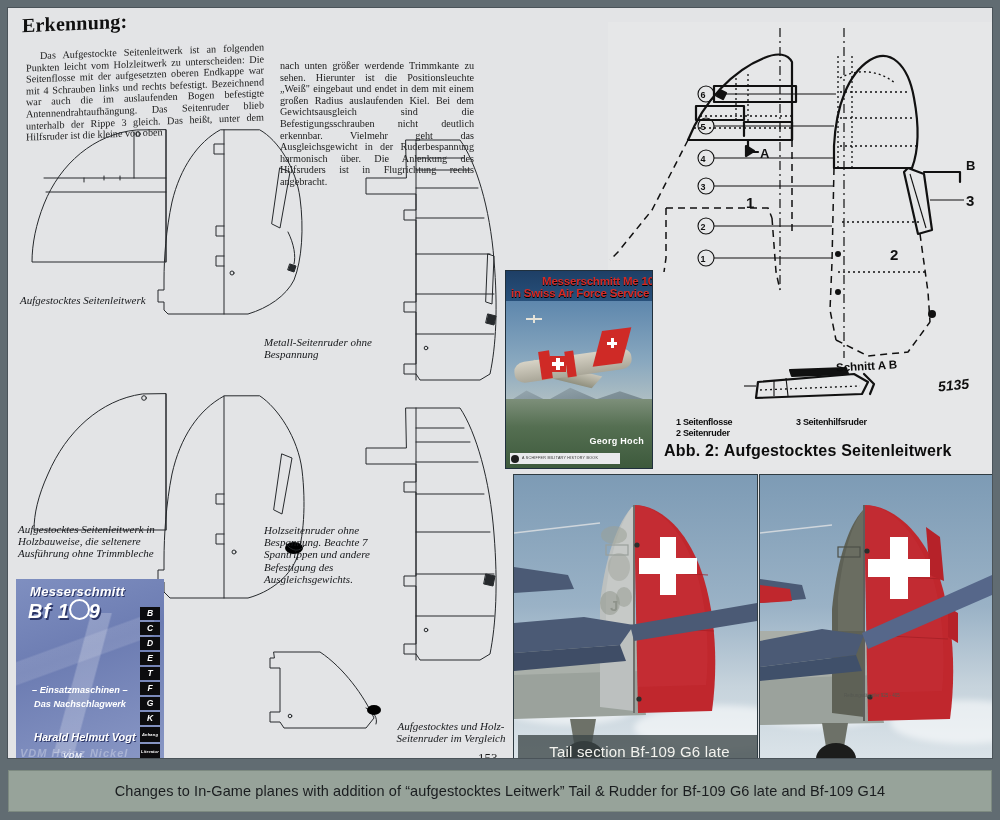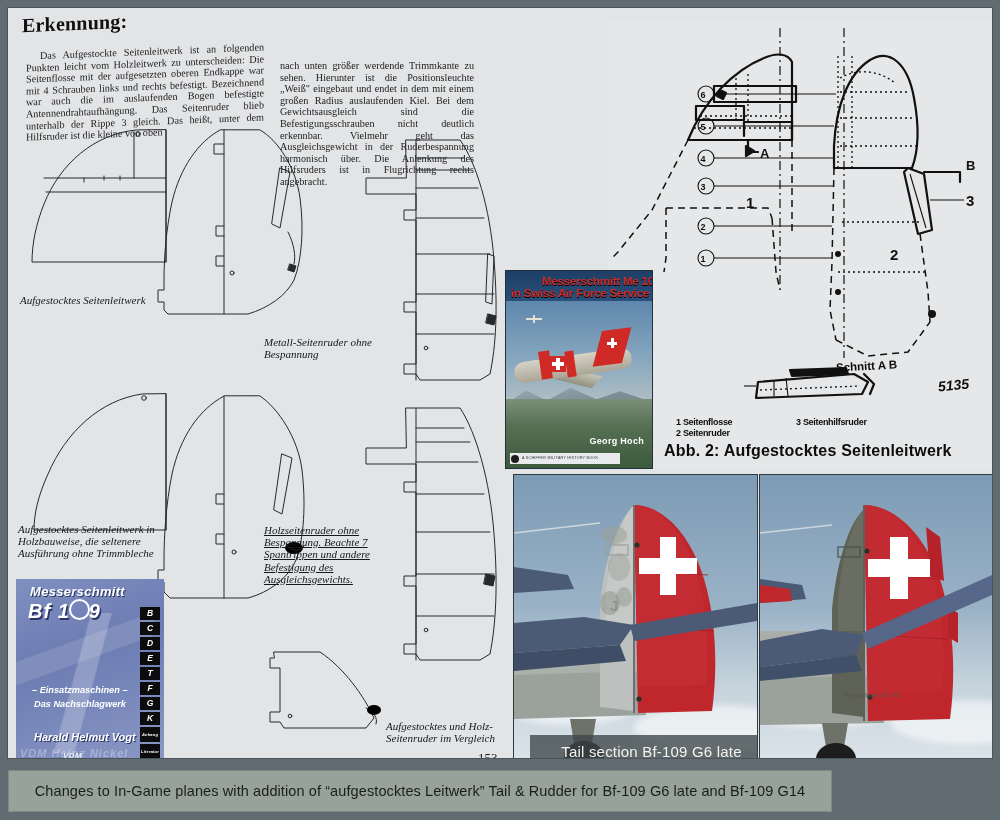--- a/index.html
+++ b/index.html
@@ -17,21 +17,21 @@
     background:#616c72;
   }
   #page{
     position:absolute;left:8px;top:8px;width:984px;height:750px;
     background:#e3e4e6;
     box-shadow:0 0 0 1px #4a5359;
     overflow:hidden;
   }
   
   #caption-bar{
-    position:absolute;left:8px;top:770px;width:824px;height:42px;
+    position:absolute;left:8px;top:770px;width:984px;height:42px;
     background:#97a39a;
     border:1px solid #7d8a81;
     display:flex;align-items:center;justify-content:center;
     box-sizing:border-box;
   }
   #caption-bar .txt{
     font-family:"Liberation Sans", sans-serif;
     font-size:14.5px;color:#1a1d1f;letter-spacing:.1px;white-space:nowrap;
   }
 
@@ -56,22 +56,22 @@
 
   
   .dcap{
     position:absolute;
     font-family:"Liberation Serif", serif;
     font-style:italic;font-size:11px;line-height:12.2px;color:#15171a;
   }
   #cap-a{left:12px;top:286px;width:150px;}
   #cap-b{left:256px;top:290px;width:120px;margin-top:38px;}
   #cap-c{left:10px;top:500px;width:150px;margin-top:15px;}
-  #cap-d{left:256px;top:516px;width:120px;text-decoration:underline;}
-  #cap-e{left:378px;top:712px;width:130px;}
+  #cap-d{left:256px;top:516px;width:120px;}
+  #cap-e{left:378px;top:712px;width:130px;text-align:center;}
   #pageno{
     position:absolute;left:470px;top:742px;
     font-family:"Liberation Serif", serif;font-size:13px;color:#1b1b1b;
   }
 
   
   .lineart{position:absolute;}
   .lineart path, .lineart line, .lineart circle, .lineart polyline{
     fill:none;stroke:#26292c;stroke-width:1;
     stroke-linejoin:round;stroke-linecap:round;
@@ -151,21 +151,21 @@
   #book2 .publogo{position:absolute;left:5px;bottom:5.5px;width:8px;height:8px;background:#1d1d1d;border-radius:50%;}
 
   
   .shot{position:absolute;overflow:hidden;border:1px solid #2e3b42;}
   #shot1{left:505px;top:466px;width:243px;height:292px;}
   #shot2{left:751px;top:466px;width:241px;height:292px;}
   .sky-bg{position:absolute;inset:0;
     background:linear-gradient(180deg,#7d9bb5 0%,#9ab2c6 45%,#c6d3dc 72%,#dde5ea 100%);}
   .cloud{position:absolute;background:rgba(255,255,255,.55);border-radius:50%;filter:blur(3px);}
   .caplabel{
-    position:absolute;left:16px;bottom:0;width:100%;height:32px;
+    position:absolute;left:4px;bottom:0;width:100%;height:32px;
     background:rgba(60,70,72,.78);
     color:#f2f2ee;font-family:"Liberation Sans", sans-serif;font-size:15px;
     display:flex;align-items:center;justify-content:center;letter-spacing:.2px;
   }
 
   
   #scan{
     position:absolute;left:600px;top:14px;width:392px;height:448px;
     background:#e6e7e8;
   }

